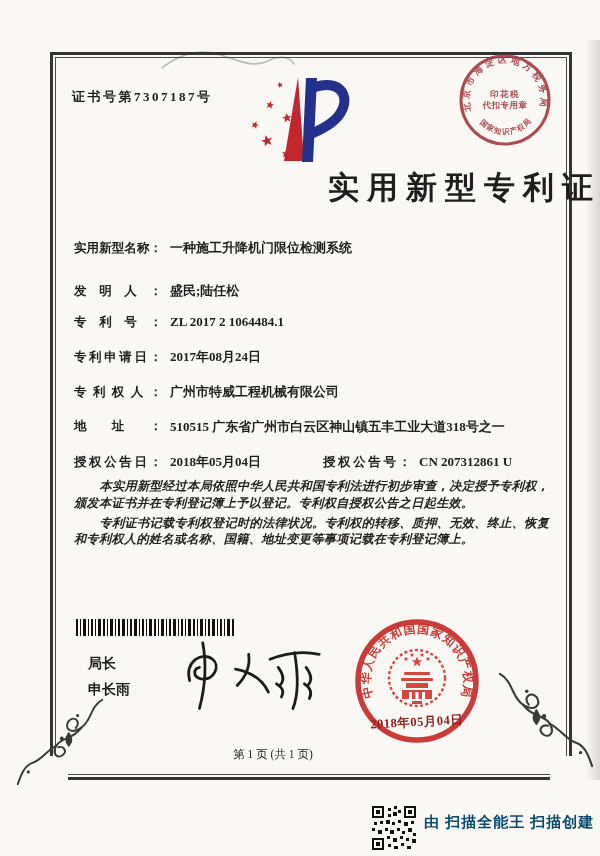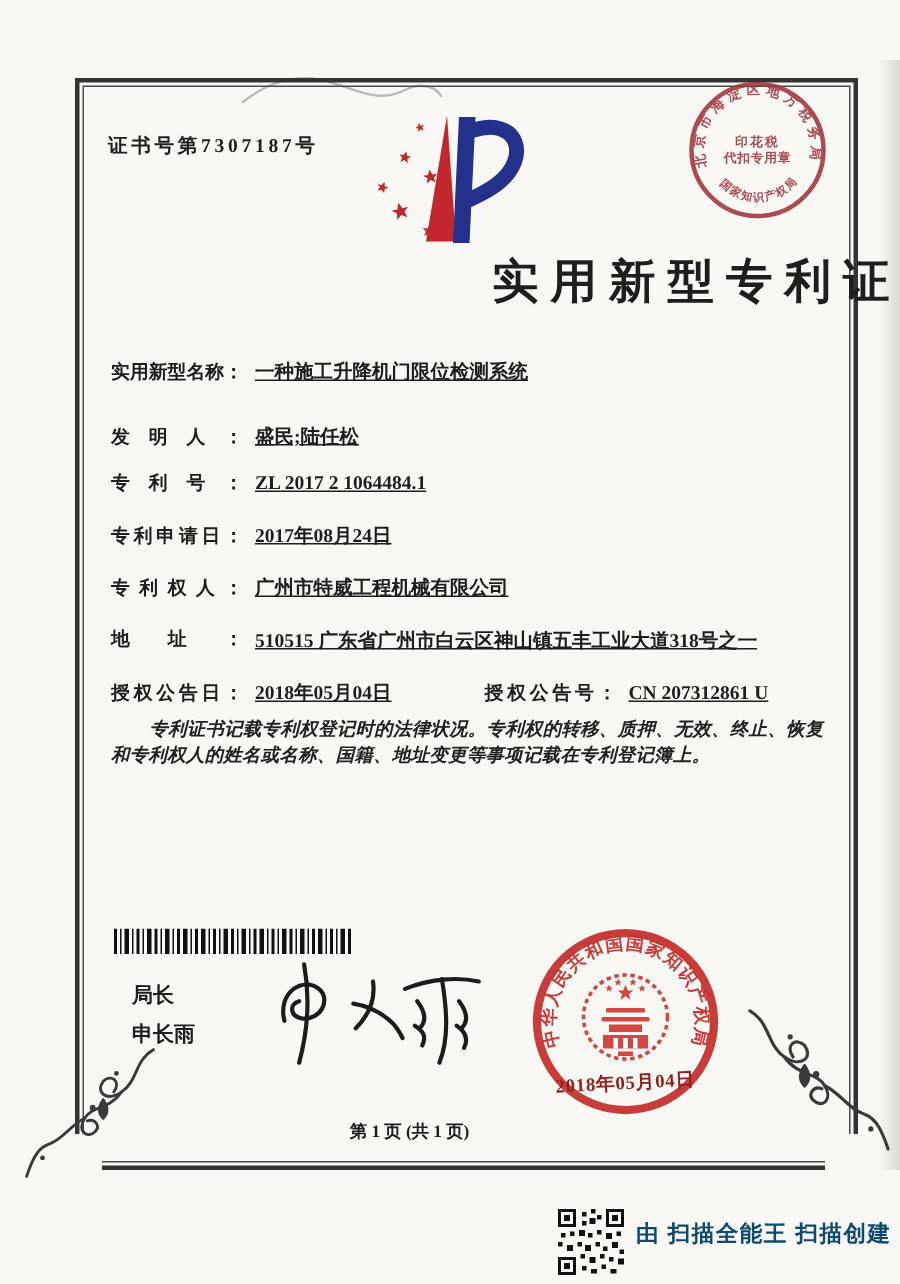--- a/index.html
+++ b/index.html
@@ -12,35 +12,35 @@
   .flourish{position:absolute;z-index:4;}
   
   .cert-no{position:absolute;left:72px;top:88px;font-size:13px;font-weight:700;letter-spacing:2.5px;}
   .logo{position:absolute;left:243px;top:74px;width:114px;height:92px;}
   .title{position:absolute;left:0;top:167px;width:592px;text-align:right;font-size:31px;
          font-weight:700;letter-spacing:8px;text-indent:8px;padding-left:48px;}
   
   .row{position:absolute;left:74px;font-size:13px;font-weight:700;line-height:20px;white-space:nowrap;}
   .lbl{display:inline-block;width:88px;font-size:12.5px;text-align:justify;text-align-last:justify;
        vertical-align:top;font-family:Liberation Serif, serif;}
-  .val{margin-left:8px;vertical-align:top;text-decoration:underline;}
+  .val{margin-left:8px;vertical-align:top;}
   .val-wrap{display:inline-block;width:362px;white-space:normal;line-height:21px;}
   .grant-no-group{position:absolute;left:249px;top:0;}
   
   .paras{position:absolute;left:74px;top:478px;width:476px;}
   .paras p{margin:0 0 3px 0;font-size:12.2px;line-height:16.8px;font-style:italic;
            letter-spacing:0.3px;text-indent:2.1em;font-weight:600;color:#222;}
   
   .barcode{position:absolute;left:76px;top:619px;}
   .signer-title{position:absolute;left:88px;top:655px;font-size:14px;font-weight:700;text-align:right;}
   .signer-name{position:absolute;left:88px;top:681px;font-size:14px;font-weight:700;}
   .signature{position:absolute;left:168px;top:633px;}
   .seal{position:absolute;left:352px;top:616px;z-index:5;}
   .tax-stamp{position:absolute;left:455px;top:50px;z-index:5;opacity:0.88;}
-  .page-no{position:absolute;left:0;top:747px;width:546px;text-align:center;font-size:11.5px;font-weight:700;}
+  .page-no{position:absolute;left:0;top:747px;width:546px;text-align:center;font-size:11.5px;font-weight:400;}
   
   .qr{position:absolute;left:372px;top:806px;}
   .scan-text{position:absolute;left:424px;top:813px;font-size:15px;font-weight:700;color:#0c4a6e;
              font-family:"Liberation Sans","DejaVu Sans",sans-serif;letter-spacing:1px;}
   .pen-mark{position:absolute;left:158px;top:46px;opacity:0.65;}
   .edge-shadow{position:absolute;right:0;top:40px;width:14px;height:740px;
                background:linear-gradient(to right,rgba(0,0,0,0),rgba(110,104,96,0.22));}
 </style>
 </head>
 <body>
@@ -117,20 +117,21 @@
   <span class="lbl">地址：</span><span class="val val-wrap">510515 广东省广州市白云区神山镇五丰工业大道318号之一</span>
 </div>
 <div class="row" style="top:452px;">
   <span class="lbl">授权公告日：</span><span class="val">2018年05月04日</span>
   <span class="grant-no-group">
     <span class="lbl">授权公告号：</span><span class="val">CN 207312861 U</span>
   </span>
 </div>
 
 <div class="paras">
+  <p>本实用新型经过本局依照中华人民共和国专利法进行初步审查，决定授予专利权，颁发本证书并在专利登记簿上予以登记。专利权自授权公告之日起生效。</p>
   <p>专利证书记载专利权登记时的法律状况。专利权的转移、质押、无效、终止、恢复和专利权人的姓名或名称、国籍、地址变更等事项记载在专利登记簿上。</p>
 </div>
 
 <svg class="barcode" width="158" height="17" viewBox="0 0 158 17">
   <g fill="#111">
     <rect x="0" width="2" height="17"></rect>
       <rect x="4" width="1" height="17"></rect>
       <rect x="7" width="3" height="17"></rect>
     <rect x="12" width="1" height="17"></rect>
       <rect x="15" width="2" height="17"></rect>

